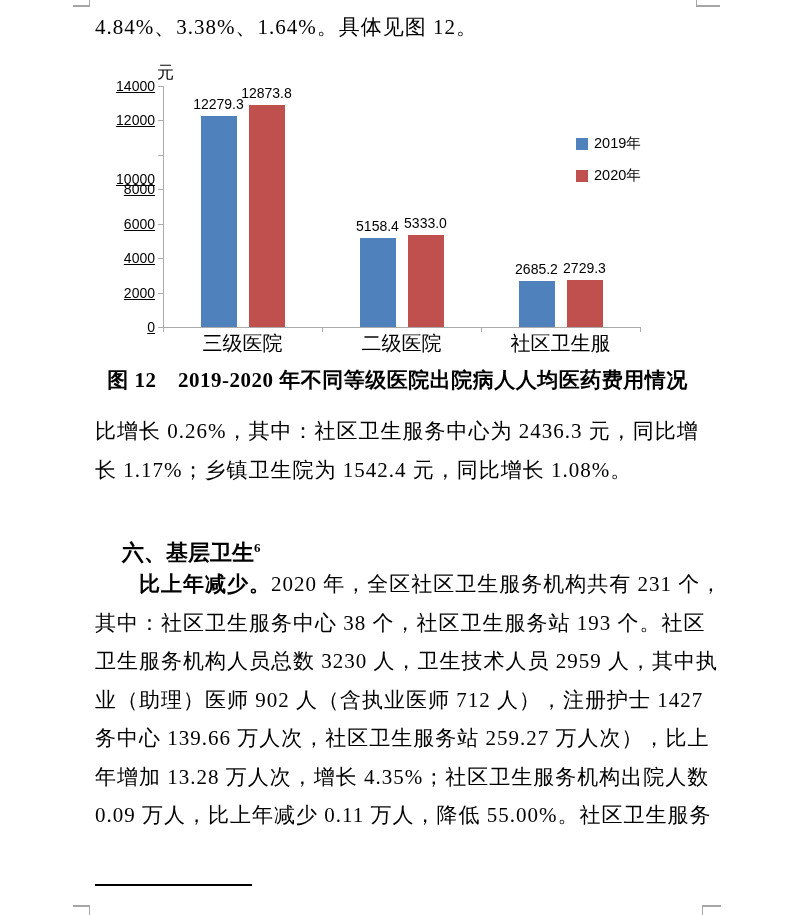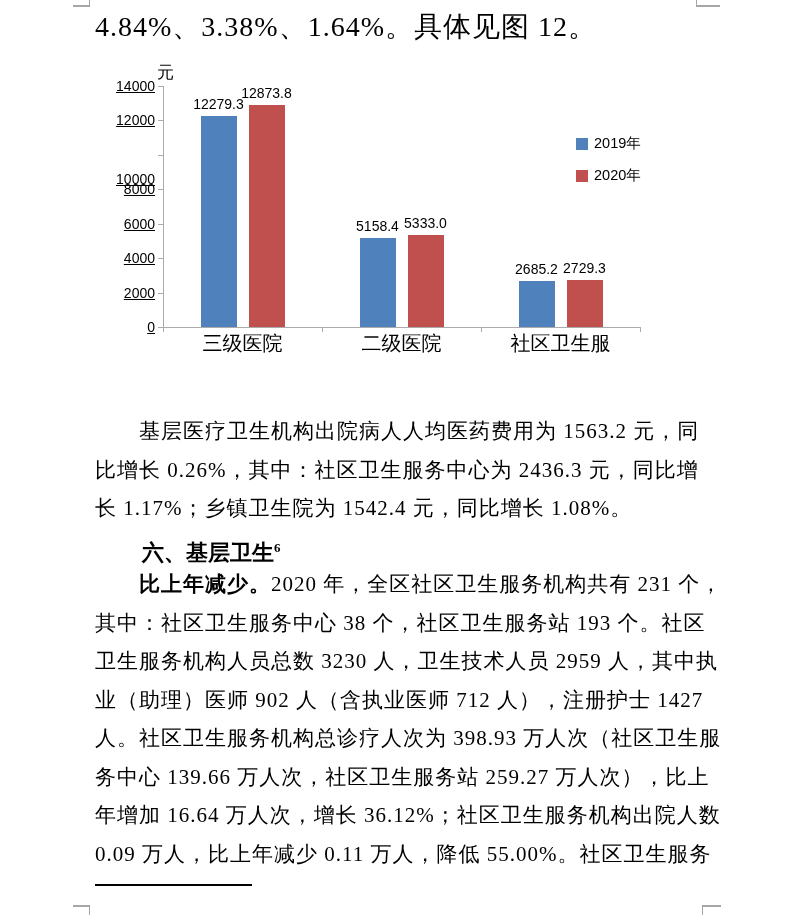--- a/index.html
+++ b/index.html
@@ -7,21 +7,21 @@
     position:relative;width:793px;height:915px;background:#ffffff;overflow:hidden;
     font-family:"Liberation Serif","DejaVu Serif",serif;color:#000;
   }
   
   .mark{position:absolute;}
   .mark-tl{left:73px;top:0;width:16px;height:5px;border-right:1px solid #a6a6a6;border-bottom:2px solid #a6a6a6;}
   .mark-tr{left:696px;top:0;width:23px;height:5px;border-left:1px solid #a6a6a6;border-bottom:2px solid #a6a6a6;}
   .mark-bl{left:73px;top:905px;width:16px;height:10px;border-right:1px solid #a6a6a6;border-top:2px solid #a6a6a6;}
   .mark-br{left:702px;top:905px;width:18px;height:10px;border-left:1px solid #a6a6a6;border-top:2px solid #a6a6a6;}
 
-  .intro{position:absolute;left:95px;top:12px;width:605px;font-size:28px;line-height:30px;letter-spacing:1px;white-space:nowrap;}
+  .intro{position:absolute;left:95px;top:12px;width:605px;font-size:21px;line-height:30px;letter-spacing:1px;white-space:nowrap;}
 
   
   .chart{position:absolute;left:110px;top:58px;width:620px;height:300px;font-family:"Liberation Sans","DejaVu Sans",sans-serif;}
   .chart .unit{position:absolute;left:47px;top:3px;font-size:17px;}
   .chart .y-axis{position:absolute;border-left:1px solid #ababab;}
   .chart .x-axis{position:absolute;border-top:1px solid #ababab;}
   .chart .ytick-label{position:absolute;width:46px;text-align:right;font-size:14px;line-height:14px;text-decoration:underline;}
   .chart .ytick-mark{position:absolute;width:5px;border-top:1px solid #ababab;}
   .chart .xtick-mark{position:absolute;height:5px;border-left:1px solid #ababab;}
   .chart .bar{position:absolute;}
@@ -29,21 +29,21 @@
   .chart .cat-label{position:absolute;width:110px;text-align:center;font-size:20px;line-height:18px;}
   .chart .legend-item{position:absolute;display:flex;align-items:center;font-size:14.5px;}
   .chart .legend-swatch{width:12px;height:12px;margin-right:6px;display:inline-block;}
 
   .caption{position:absolute;left:95px;top:366px;width:605px;text-align:center;font-weight:bold;font-size:21px;letter-spacing:0.5px;white-space:nowrap;}
 
   .para{position:absolute;left:95px;width:605px;font-size:21px;}
   .pline{height:38.5px;line-height:38.5px;letter-spacing:1px;white-space:nowrap;}
   .indent{padding-left:44px;}
   .para1{top:412px;}
-  .heading{position:absolute;left:98px;top:531px;width:605px;font-size:22px;font-weight:bold;line-height:34px;}
+  .heading{position:absolute;left:78px;top:531px;width:605px;font-size:22px;font-weight:bold;line-height:34px;}
   .heading sup{font-size:13px;}
   .para2{top:565px;}
   .bold-lead{font-weight:bold;}
 
   .footnote-sep{position:absolute;left:95px;top:884px;width:157px;border-top:2px solid #000;}
   .footnote{position:absolute;left:93px;top:891px;width:605px;font-size:15px;line-height:20px;white-space:nowrap;}
   .footnote sup{font-size:10px;}
 </style>
 </head>
 <body>
@@ -99,35 +99,34 @@
       <div class="legend-item" style="left: 466px; top: 76px;">
         <span class="legend-swatch" style="background: rgb(79, 129, 189);"></span>
         <span>2019年</span>
       </div>
       <div class="legend-item" style="left: 466px; top: 108px;">
         <span class="legend-swatch" style="background: rgb(192, 80, 77);"></span>
         <span>2020年</span>
       </div>
     </div>
 
+  <div class="caption">图 12　2019-2020 年不同等级医院出院病人人均医药费用情况</div>
 
   <div class="para para1">
-    <div class="pline indent">基层医疗卫生机构出院病人人均医药费用为 1563.2 元，同</div>
     <div class="pline">比增长 0.26%，其中：社区卫生服务中心为 2436.3 元，同比增</div>
     <div class="pline">长 1.17%；乡镇卫生院为 1542.4 元，同比增长 1.08%。</div>
   </div>
 
   <div class="heading"><span class="indent-span" style="padding-left:44px;">六、基层卫生</span><sup>6</sup></div>
 
   <div class="para para2">
     <div class="pline indent"><span class="bold-lead">比上年减少。</span><span>2020 年，全区社区卫生服务机构共有 231 个，</span></div>
     <div class="pline">其中：社区卫生服务中心 38 个，社区卫生服务站 193 个。社区</div>
     <div class="pline">卫生服务机构人员总数 3230 人，卫生技术人员 2959 人，其中执</div>
     <div class="pline">业（助理）医师 902 人（含执业医师 712 人），注册护士 1427</div>
-    <div class="pline">人。社区卫生服务机构总诊疗人次为 398.93 万人次（社区卫生服</div>
     <div class="pline">务中心 139.66 万人次，社区卫生服务站 259.27 万人次），比上</div>
-    <div class="pline">年增加 16.64 万人次，增长 36.12%；社区卫生服务机构出院人数</div>
+    <div class="pline">年增加 13.28 万人次，增长 4.35%；社区卫生服务机构出院人数</div>
     <div class="pline">0.09 万人，比上年减少 0.11 万人，降低 55.00%。社区卫生服务</div>
   </div>
 
   <div class="footnote-sep"></div>
 
 </div>
 
 </body></html>

